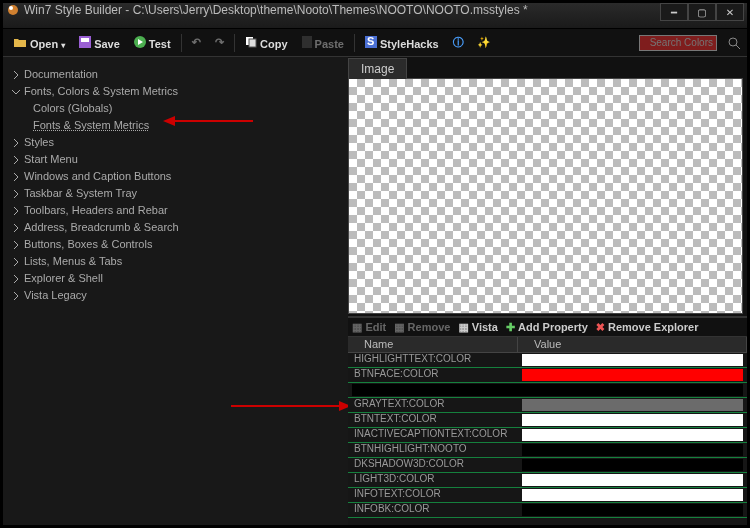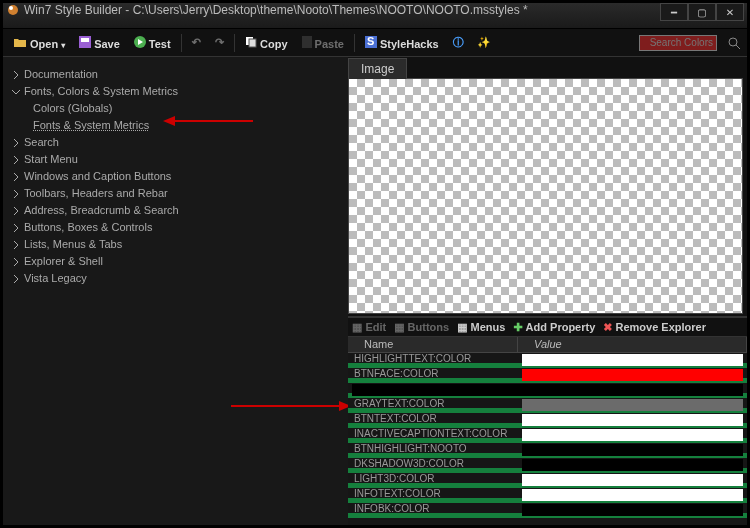--- a/index.html
+++ b/index.html
@@ -31,23 +31,23 @@
   linear-gradient(-45deg,#bcbcbc 25%,transparent 25%),
   linear-gradient(45deg,transparent 75%,#bcbcbc 75%),
   linear-gradient(-45deg,transparent 75%,#bcbcbc 75%);
   background-size: 16px 16px; background-position: 0 0,0 8px,8px -8px,-8px 0; background-color: #fff; }
 .proptool { height: 20px; background: #111; border-top: 1px solid #333; border-bottom: 1px solid #333; display: flex; align-items: center; gap: 8px; padding: 0 4px; color: #ccc; font-size: 12px; overflow: hidden; white-space: nowrap; }
 .proptool .pbtn { display: flex; align-items: center; gap: 3px; cursor: pointer; font-weight: bold; }
 .proptool .pbtn.dim { opacity: .45; }
 .gridhead { display: flex; background: #2a2a2a; border-bottom: 1px solid #444; height: 16px; }
 .gridhead div { color: #bbb; padding: 1px 16px; border-right: 1px solid #444; font-size: 11px; }
 .gh-name { width: 170px; }
-.gh-value { flex: 1; font-style: italic; }
+.gh-value { flex: 1; }
 .gridbody { flex: 1; overflow: hidden; background: #161616; }
-.grow { display: flex; height: 15px; border-bottom: 5px solid #15803d; }
+.grow { display: flex; height: 15px; border-bottom: 1px solid #15803d; }
 .grow .gname { width: 170px; color: #999; padding: 0 6px; font-size: 10px; white-space: nowrap; overflow: hidden; }
 .grow .gval { flex: 1; margin: 1px 4px; height: 12px; }
 .arrow { position: absolute; pointer-events: none; }
 .arrow svg { overflow: visible; }
 </style>
 </head>
 <body>
 
 <div class="titlebar">
   <span class="icon">
@@ -151,37 +151,45 @@
       </div>
       <div class="tree-item child sel">
         <span class="lbl">Fonts &amp; System Metrics</span>
       </div>
       <div class="tree-item">
         <span class="tw">
           <svg width="8" height="8">
             <path d="M2 0l4 4-4 4" fill="none" stroke="#aaa"></path>
           </svg>
         </span>
-        <span class="lbl">Search</span>
+        <span class="lbl">Styles</span>
       </div>
       <div class="tree-item">
         <span class="tw">
           <svg width="8" height="8">
             <path d="M2 0l4 4-4 4" fill="none" stroke="#aaa"></path>
           </svg>
         </span>
         <span class="lbl">Start Menu</span>
       </div>
       <div class="tree-item">
         <span class="tw">
           <svg width="8" height="8">
             <path d="M2 0l4 4-4 4" fill="none" stroke="#aaa"></path>
           </svg>
         </span>
         <span class="lbl">Windows and Caption Buttons</span>
+      </div>
+      <div class="tree-item">
+        <span class="tw">
+          <svg width="8" height="8">
+            <path d="M2 0l4 4-4 4" fill="none" stroke="#aaa"></path>
+          </svg>
+        </span>
+        <span class="lbl">Taskbar &amp; System Tray</span>
       </div>
       <div class="tree-item">
         <span class="tw">
           <svg width="8" height="8">
             <path d="M2 0l4 4-4 4" fill="none" stroke="#aaa"></path>
           </svg>
         </span>
         <span class="lbl">Toolbars, Headers and Rebar</span>
       </div>
       <div class="tree-item">
@@ -242,25 +250,25 @@
       <span class="imgtab">Image</span>
       <div class="checker"></div>
     </div>
     <div class="proptool">
       <div class="pbtn dim">
           <span>▦</span>
           <span>Edit</span>
         </div>
       <div class="pbtn dim">
           <span>▦</span>
-          <span>Buttons</span>
+          <span>Remove</span>
         </div>
       <div class="pbtn">
           <span>▦</span>
-          <span>Menus</span>
+          <span>Vista</span>
         </div>
       <div class="pbtn">
           <span style="color:#6c6">✚</span>
           <span>Add Property</span>
         </div>
       <div class="pbtn">
           <span style="color:#e55">✖</span>
           <span>Remove Explorer</span>
         </div>
     </div>

